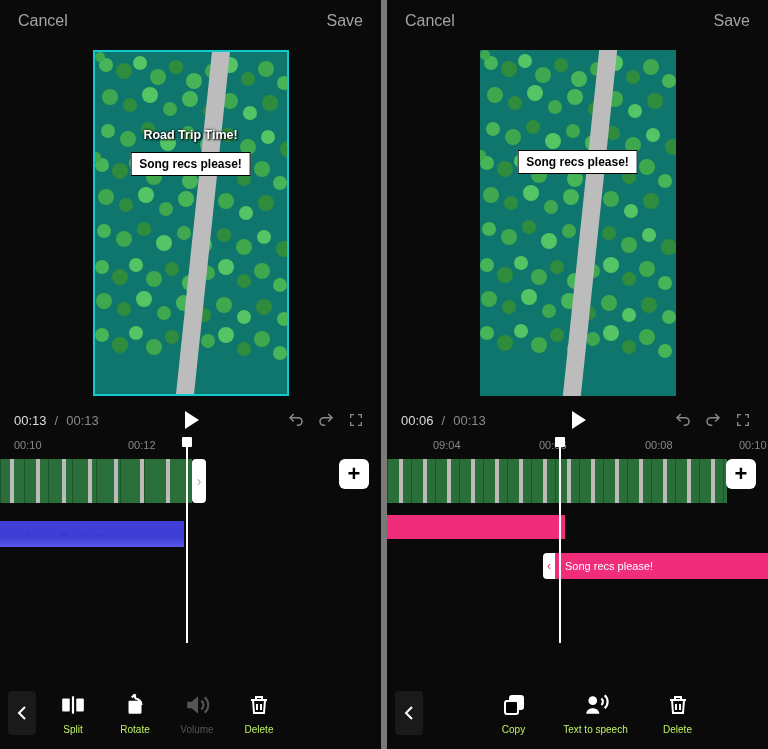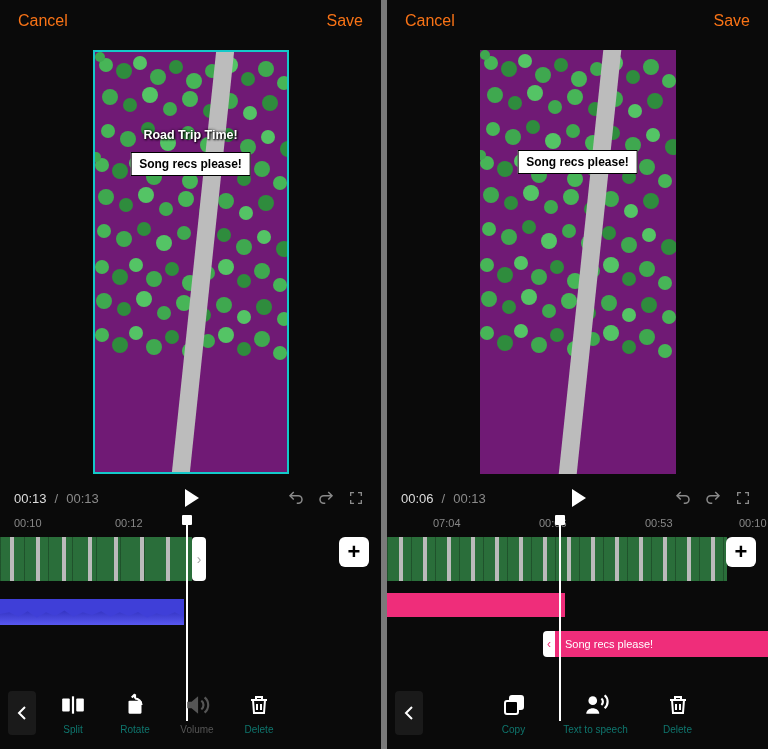--- a/index.html
+++ b/index.html
@@ -1,21 +1,21 @@
 <!DOCTYPE html>
 <html><head>
 <meta charset="utf-8">
 <style>
 *{margin:0;padding:0;box-sizing:border-box;font-family:-apple-system,Helvetica,Arial,sans-serif}
 body{background:#7a7a7a;width:768px;height:749px;display:flex;gap:6px;overflow:hidden}
 .pane{flex:1;background:#0a0a0a;position:relative;height:749px;display:flex;flex-direction:column}
-.header{display:flex;justify-content:space-between;padding:12px 18px;color:#f97316}
+.header{display:flex;justify-content:space-between;padding:12px 18px;color:#a3a3a3}
 .hbtn{font-size:16px;cursor:pointer}
 .preview{display:flex;justify-content:center;padding:8px 0 8px}
-.vid{width:196px;height:424px;position:relative;background:#701a75;overflow:hidden}
+.vid{width:196px;height:346px;position:relative;background:#0f766e;overflow:hidden}
 .vid.sel{border:2px solid #14c9c9}
 .road{position:absolute;top:0;bottom:0;left:52%;width:18px;background:#bcbcbc;transform:skewX(-6deg)}
 .txtA{position:absolute;top:76px;left:50%;transform:translateX(-50%);color:#fff;font-size:12.5px;font-weight:700;text-shadow:0 0 3px #000,1px 1px 2px #000;white-space:nowrap}
 .txtB{position:absolute;top:100px;left:50%;transform:translateX(-50%);background:#fff;color:#000;font-size:12px;font-weight:600;padding:4px 8px;border:1px solid #000;white-space:nowrap}
 .controls{display:flex;align-items:center;padding:5px 14px 0;gap:8px;color:#8a8a8a;font-size:13px}
 .time-cur{color:#ddd}
 .spacer{flex:1}
 .play{width:0;height:0;border-left:14px solid #fff;border-top:9px solid transparent;border-bottom:9px solid transparent;margin:0 6px;cursor:pointer}
 .ibtn{width:22px;height:22px;display:flex;align-items:center;justify-content:center;color:#8a8a8a;cursor:pointer}
 .ruler{display:flex;padding:8px 14px 4px;font-size:11px;color:#888;position:relative;height:22px}
@@ -28,21 +28,21 @@
 .addbtn{position:absolute;top:6px;right:12px;width:30px;height:30px;background:#fff;border-radius:6px;display:flex;align-items:center;justify-content:center;font-size:22px;font-weight:700;color:#000;cursor:pointer}
 .trackA{position:absolute;top:68px;left:0;height:26px;background:#3f3fd8;overflow:hidden}
 .wave{position:absolute;bottom:0;left:0;right:0;height:70%;background:linear-gradient(#2b2bb8,#5858f0);clip-path:polygon(0 100%,0 40%,5% 30%,10% 55%,15% 25%,20% 60%,25% 30%,30% 50%,35% 20%,40% 55%,45% 30%,50% 45%,55% 25%,60% 55%,65% 30%,70% 50%,75% 28%,80% 60%,85% 35%,90% 50%,95% 30%,100% 55%,100% 100%)}
 .trackP{position:absolute;top:62px;left:0;height:24px;background:#ef2d7a}
 .trackT{position:absolute;top:100px;height:26px;background:#ef2d7a;color:#fff;font-size:11px;display:flex;align-items:center;padding:0 10px}
 .trackT .thandle{position:absolute;left:-12px;top:0;width:12px;height:26px;background:#fff;border-radius:4px 0 0 4px;display:flex;align-items:center;justify-content:center;color:#ef2d7a;font-size:12px}
 .playhead{position:absolute;top:-10px;width:2px;background:#fff;height:200px}
 .playhead::before{content:"";position:absolute;top:-6px;left:-4px;width:10px;height:10px;background:#fff;border-radius:1px}
 .toolbar{position:absolute;bottom:0;left:0;right:0;height:72px;display:flex;align-items:center;padding:0 8px;gap:4px}
 .backbtn{width:28px;height:44px;display:flex;align-items:center;justify-content:center;color:#fff;cursor:pointer;margin-right:4px;background:#1a1a1a;border-radius:4px}
-.tool{flex:0 0 auto;display:flex;flex-direction:column;align-items:center;gap:6px;color:#0f766e;cursor:pointer;padding:0 6px;min-width:58px}
+.tool{flex:0 0 auto;display:flex;flex-direction:column;align-items:center;gap:6px;color:#bef264;cursor:pointer;padding:0 6px;min-width:58px}
 .tool.dis{color:#555}
 .tool .ic{width:26px;height:26px;display:flex;align-items:center;justify-content:center}
 .tool span{font-size:10px}
 .toolbar.spread .tool{min-width:78px}
 svg{display:block}
 
 .forest{position:absolute;inset:0}
 .forest::before,.forest::after{content:"";position:absolute;width:10px;height:10px;border-radius:50%;background:#3fa84f;box-shadow:
   6px 8px 0 2px #47b557, 24px 14px 0 3px #2f8c3d, 40px 6px 0 2px #54c465, 58px 20px 0 3px #3fa84f,
   76px 10px 0 2px #2f8c3d, 94px 24px 0 3px #47b557, 112px 14px 0 2px #3fa84f, 130px 8px 0 3px #54c465,
@@ -112,21 +112,21 @@
       </div>
     <div class="ibtn">
         <svg width="16" height="16" viewBox="0 0 24 24" fill="none" stroke="currentColor" stroke-width="2">
           <path d="M4 9V4h5M20 9V4h-5M4 15v5h5M20 15v5h-5"></path>
         </svg>
       </div>
   </div>
 
   <div class="ruler">
     <span style="left:14px">00:10</span>
-    <span style="left:115px">00:12</span>
+    <span style="left:128px">00:12</span>
   </div>
 
   <div class="timeline">
     <div class="trackV" style="width:192px">
       <div class="tvstripes"></div>
       <div class="tvroad" style="left:10px"></div>
         <div class="tvroad" style="left:36px"></div>
         <div class="tvroad" style="left:62px"></div>
         <div class="tvroad" style="left:88px"></div>
         <div class="tvroad" style="left:114px"></div>
@@ -220,23 +220,23 @@
         </svg>
       </div>
     <div class="ibtn">
         <svg width="16" height="16" viewBox="0 0 24 24" fill="none" stroke="currentColor" stroke-width="2">
           <path d="M4 9V4h5M20 9V4h-5M4 15v5h5M20 15v5h-5"></path>
         </svg>
       </div>
   </div>
 
   <div class="ruler">
-    <span style="left:46px">07:04</span>
+    <span style="left:46px">09:04</span>
     <span style="left:152px">00:06</span>
-    <span style="left:258px">00:53</span>
+    <span style="left:258px">00:08</span>
     <span style="left:352px">00:10</span>
   </div>
 
   <div class="timeline">
     <div class="trackV" style="width:340px">
       <div class="tvstripes"></div>
       <div class="tvroad" style="left:12px"></div>
         <div class="tvroad" style="left:36px"></div>
         <div class="tvroad" style="left:60px"></div>
         <div class="tvroad" style="left:84px"></div>

